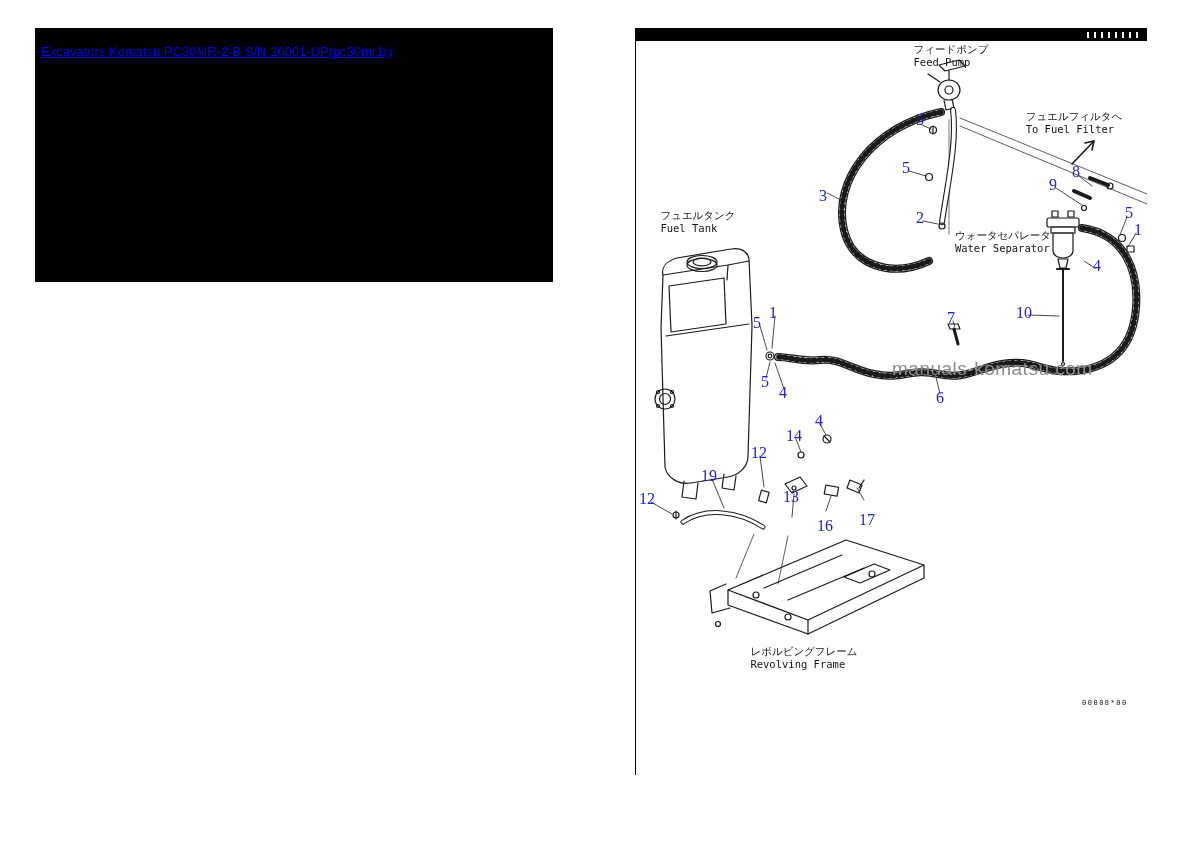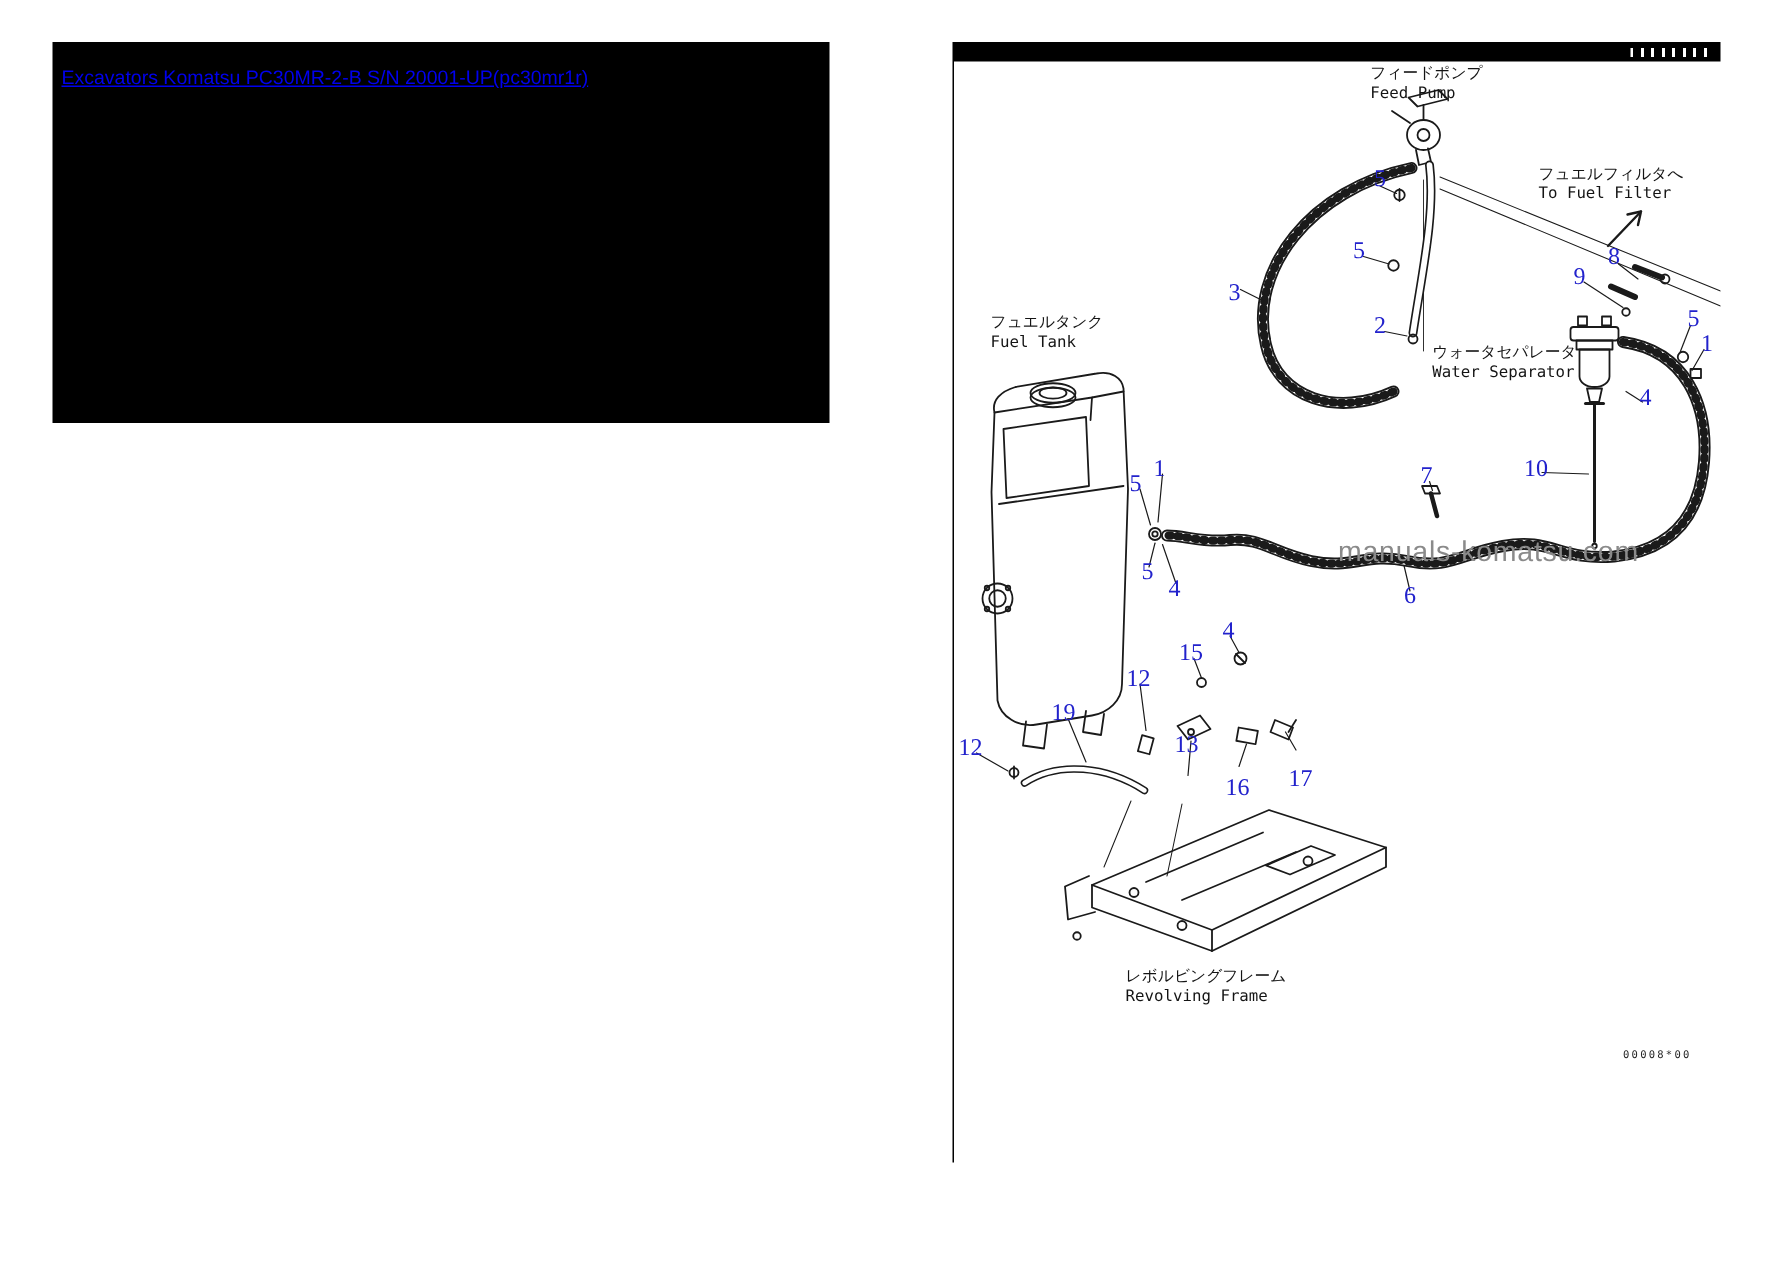--- a/index.html
+++ b/index.html
@@ -231,21 +231,21 @@
       <span class="callout" style="left: 502px; top: 202px;">1</span>
       <span class="callout" style="left: 461px; top: 238px;">4</span>
       <span class="callout" style="left: 388px; top: 285px;">10</span>
       <span class="callout" style="left: 137px; top: 285px;">1</span>
       <span class="callout" style="left: 121px; top: 295px;">5</span>
       <span class="callout" style="left: 129px; top: 354px;">5</span>
       <span class="callout" style="left: 147px; top: 365px;">4</span>
       <span class="callout" style="left: 315px; top: 290px;">7</span>
       <span class="callout" style="left: 304px; top: 370px;">6</span>
       <span class="callout" style="left: 183px; top: 393px;">4</span>
-      <span class="callout" style="left: 158px; top: 408px;">15</span>
+      <span class="callout" style="left: 158px; top: 408px;">14</span>
       <span class="callout" style="left: 123px; top: 425px;">12</span>
       <span class="callout" style="left: 73px; top: 448px;">19</span>
       <span class="callout" style="left: 11px; top: 471px;">12</span>
       <span class="callout" style="left: 155px; top: 469px; text-align: right;">13</span>
       <span class="callout" style="left: 189px; top: 486px; margin-top: 12px;">16</span>
       <span class="callout" style="left: 231px; top: 492px;">17</span>
     </div>
   <div class="part-code">00008*00</div>
 </div>
 

